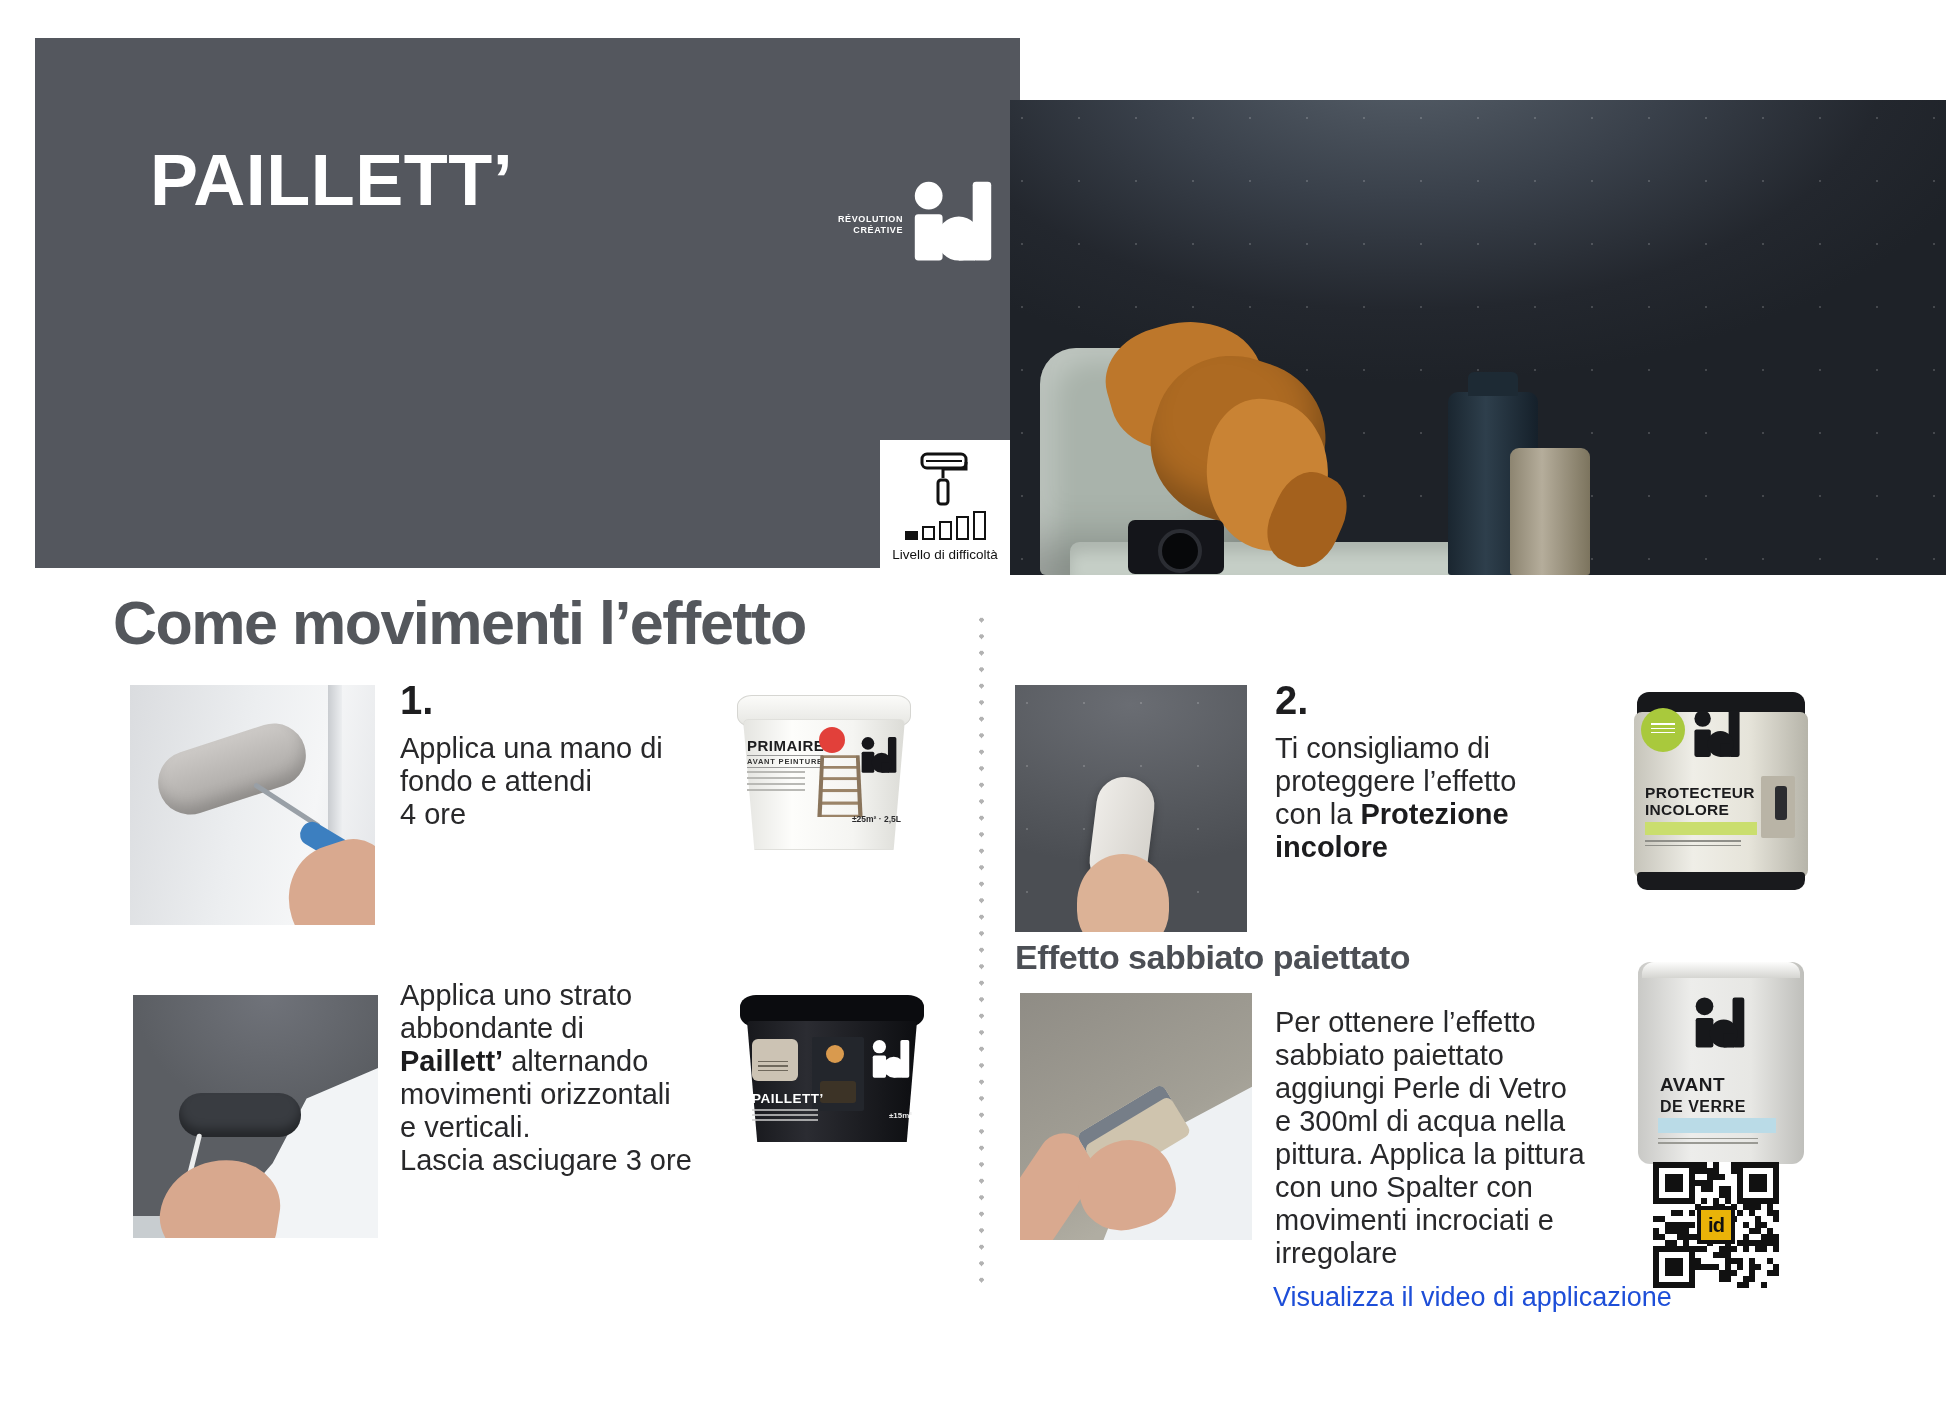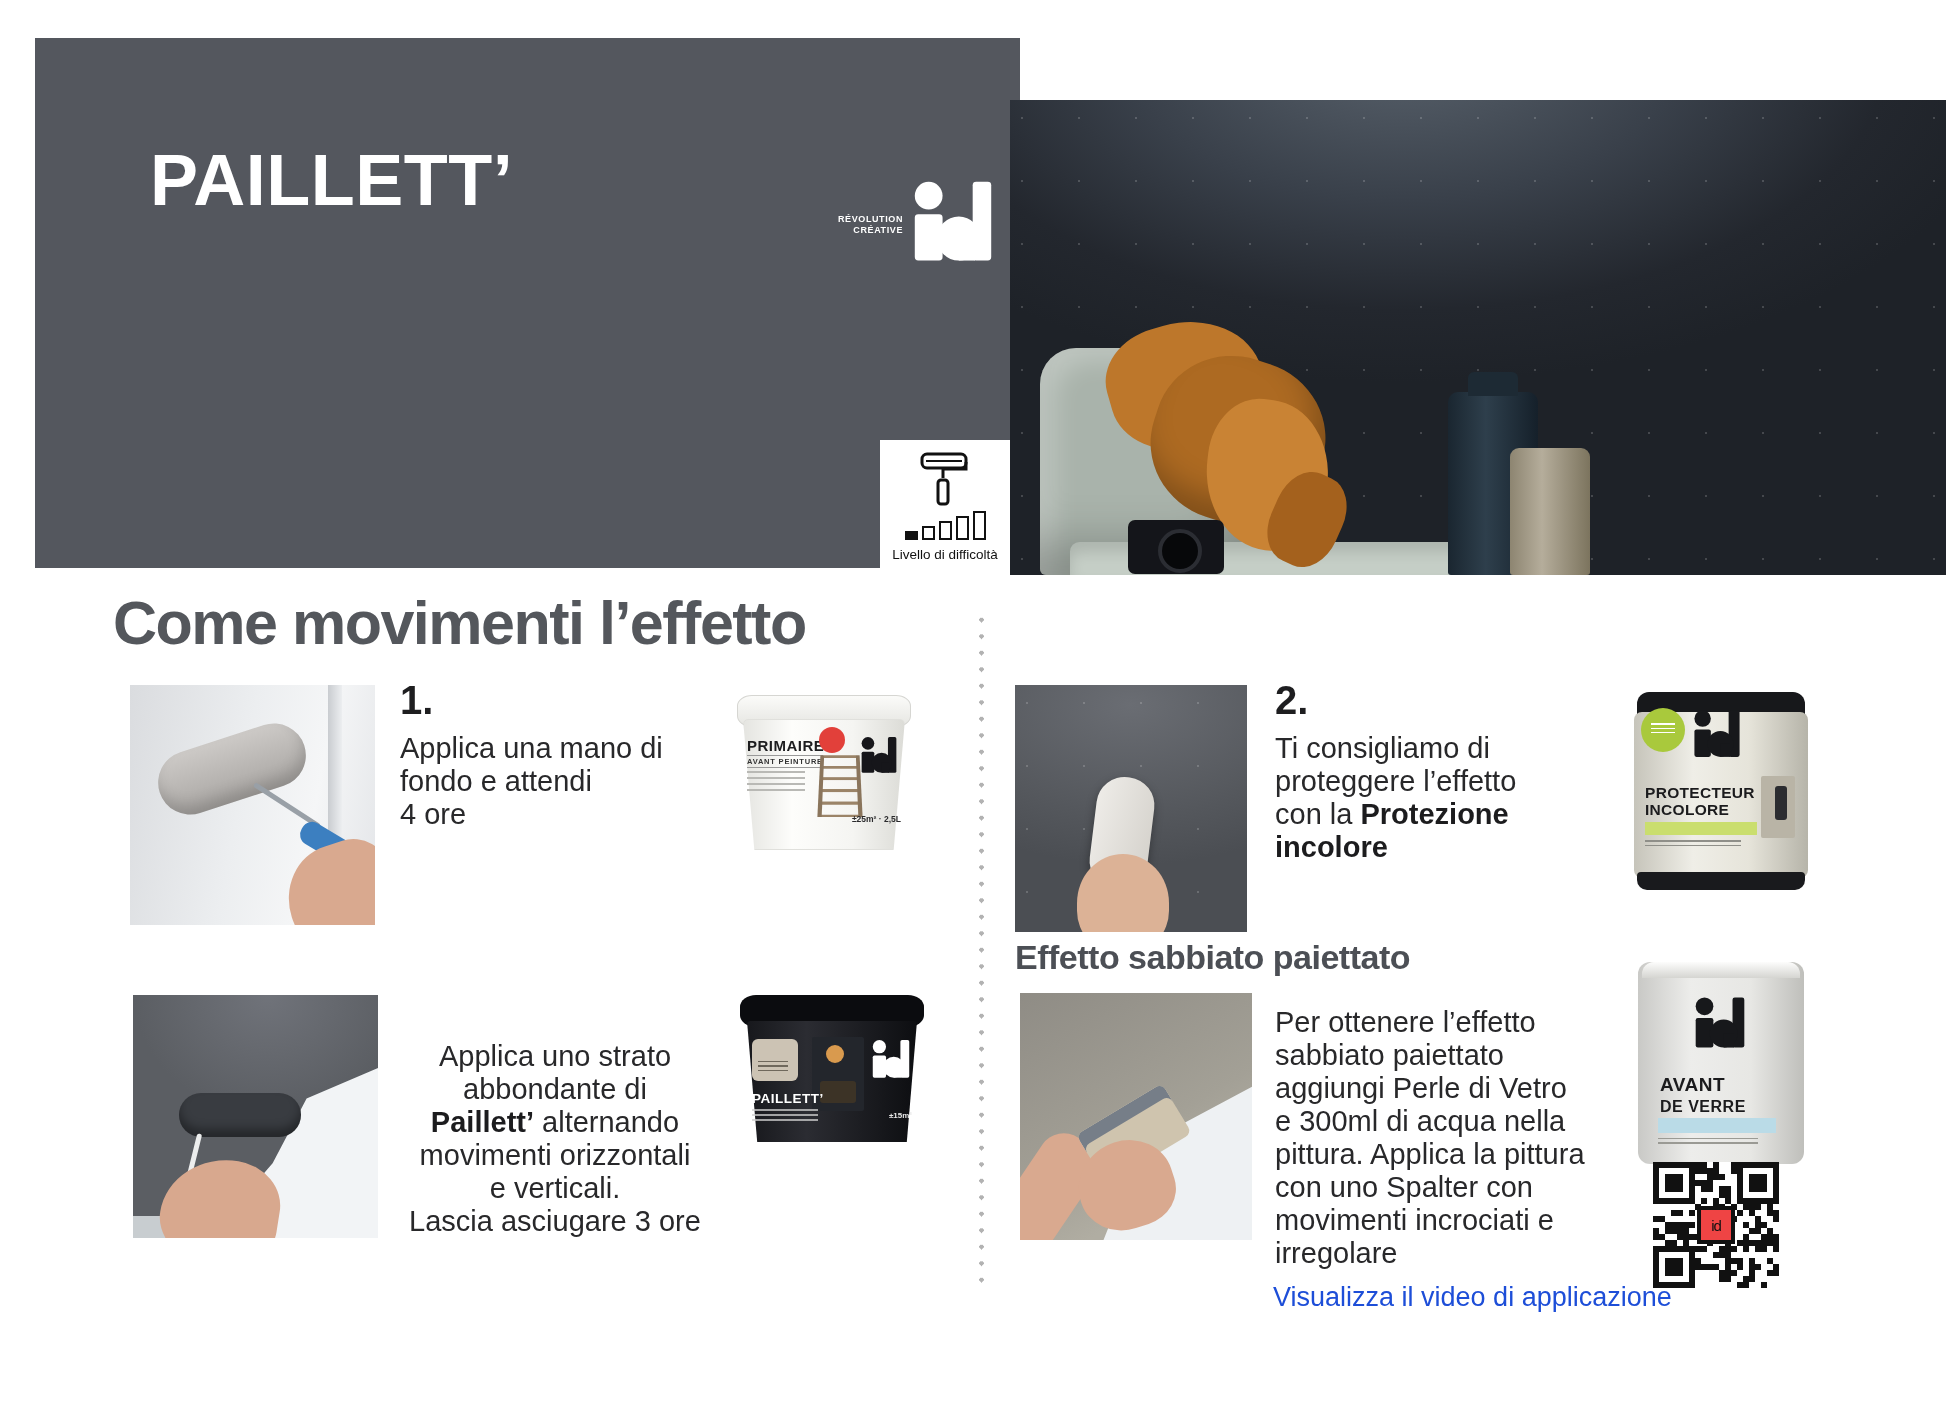--- a/index.html
+++ b/index.html
@@ -113,21 +113,21 @@
       clip-path:polygon(0 0,100% 0,100% 38%,52% 62%,36% 100%,0 100%);}
   .p4-pad{left:64px;top:112px;width:100px;height:58px;background:#cfc4ae;border-radius:7px;
       transform:rotate(-31deg);box-shadow:inset 0 14px 0 #767e88;}
   .p4-hand{left:58px;top:148px;width:96px;height:88px;background:#d9a98f;
       border-radius:52% 48% 40% 46%;transform:rotate(-18deg);}
   .p4-arm{left:-16px;bottom:-56px;width:62px;height:170px;background:#d9a98f;
       border-radius:26px;transform:rotate(34deg);}
 
   
   .step1-block{left:400px;top:678px;width:300px;}
-  .paillett-block{left:400px;top:1040px;width:310px;text-align:center;}
+  .paillett-block{left:400px;top:979px;width:310px;}
   .step2-block{left:1275px;top:678px;width:330px;}
   .sabbiato-heading{left:1015px;top:938px;width:600px;}
   .sabbiato-block{left:1275px;top:990px;width:350px;}
   .video-caption{left:1273px;top:1282px;width:420px;}
 
   
   .product{overflow:visible;}
   .prod-primaire{left:735px;top:695px;width:178px;height:155px;}
   .pp-lid{left:2px;top:0;right:2px;height:30px;background:linear-gradient(#fbfbf9,#e6e6e2);
       border:1px solid #d6d6d2;border-radius:15px/11px;}
@@ -191,23 +191,23 @@
   .pe-band{position:absolute;left:20px;top:156px;width:118px;height:15px;background:#badbe7;}
   .pe-lines{position:absolute;left:20px;top:176px;width:100px;height:9px;
       background:repeating-linear-gradient(#9a9a94 0 1.5px,transparent 1.5px 4.5px);}
 
   
   .qr{left:1653px;top:1162px;width:126px;height:126px;background:#fff;}
   .qr-grid{position:absolute;left:0;top:0;display:grid;
       grid-template-columns:repeat(21,6px);grid-template-rows:repeat(21,6px);}
   .qr-grid div{width:6px;height:6px;}
   .qr-grid .on{background:#111;}
-  .qr-center{position:absolute;left:44px;top:44px;width:38px;height:38px;background:#ef4444;
+  .qr-center{position:absolute;left:44px;top:44px;width:38px;height:38px;background:#eab308;
       border:4px solid #111;box-sizing:border-box;display:flex;align-items:center;justify-content:center;
-      font-weight:normal;font-size:15px;color:#111;letter-spacing:-1px;}
+      font-weight:bold;font-size:20px;color:#111;letter-spacing:-1px;}
 </style>
 </head>
 <body>
 
 <div class="page">
 
   <div class="abs header-band">
     <div class="abs hero-title">
       <div>PAILLETT’</div>
     </div>

